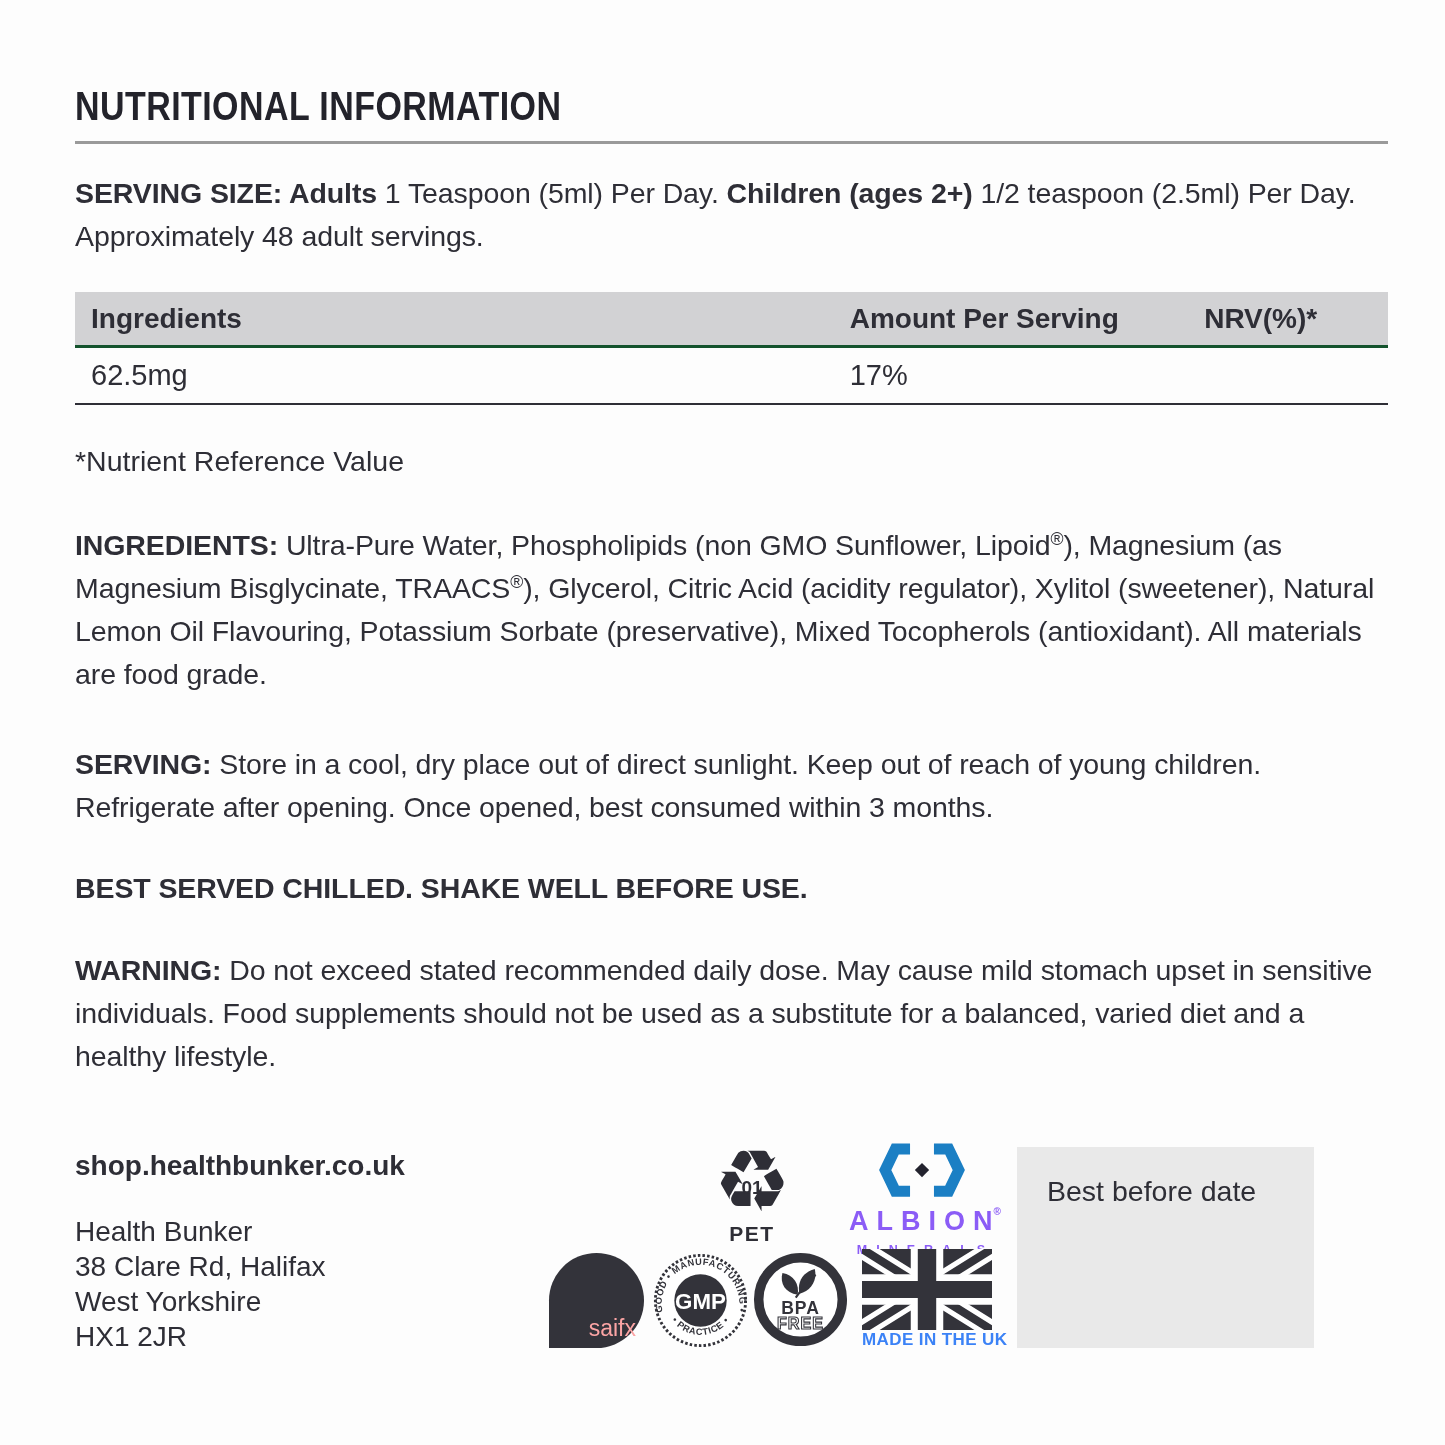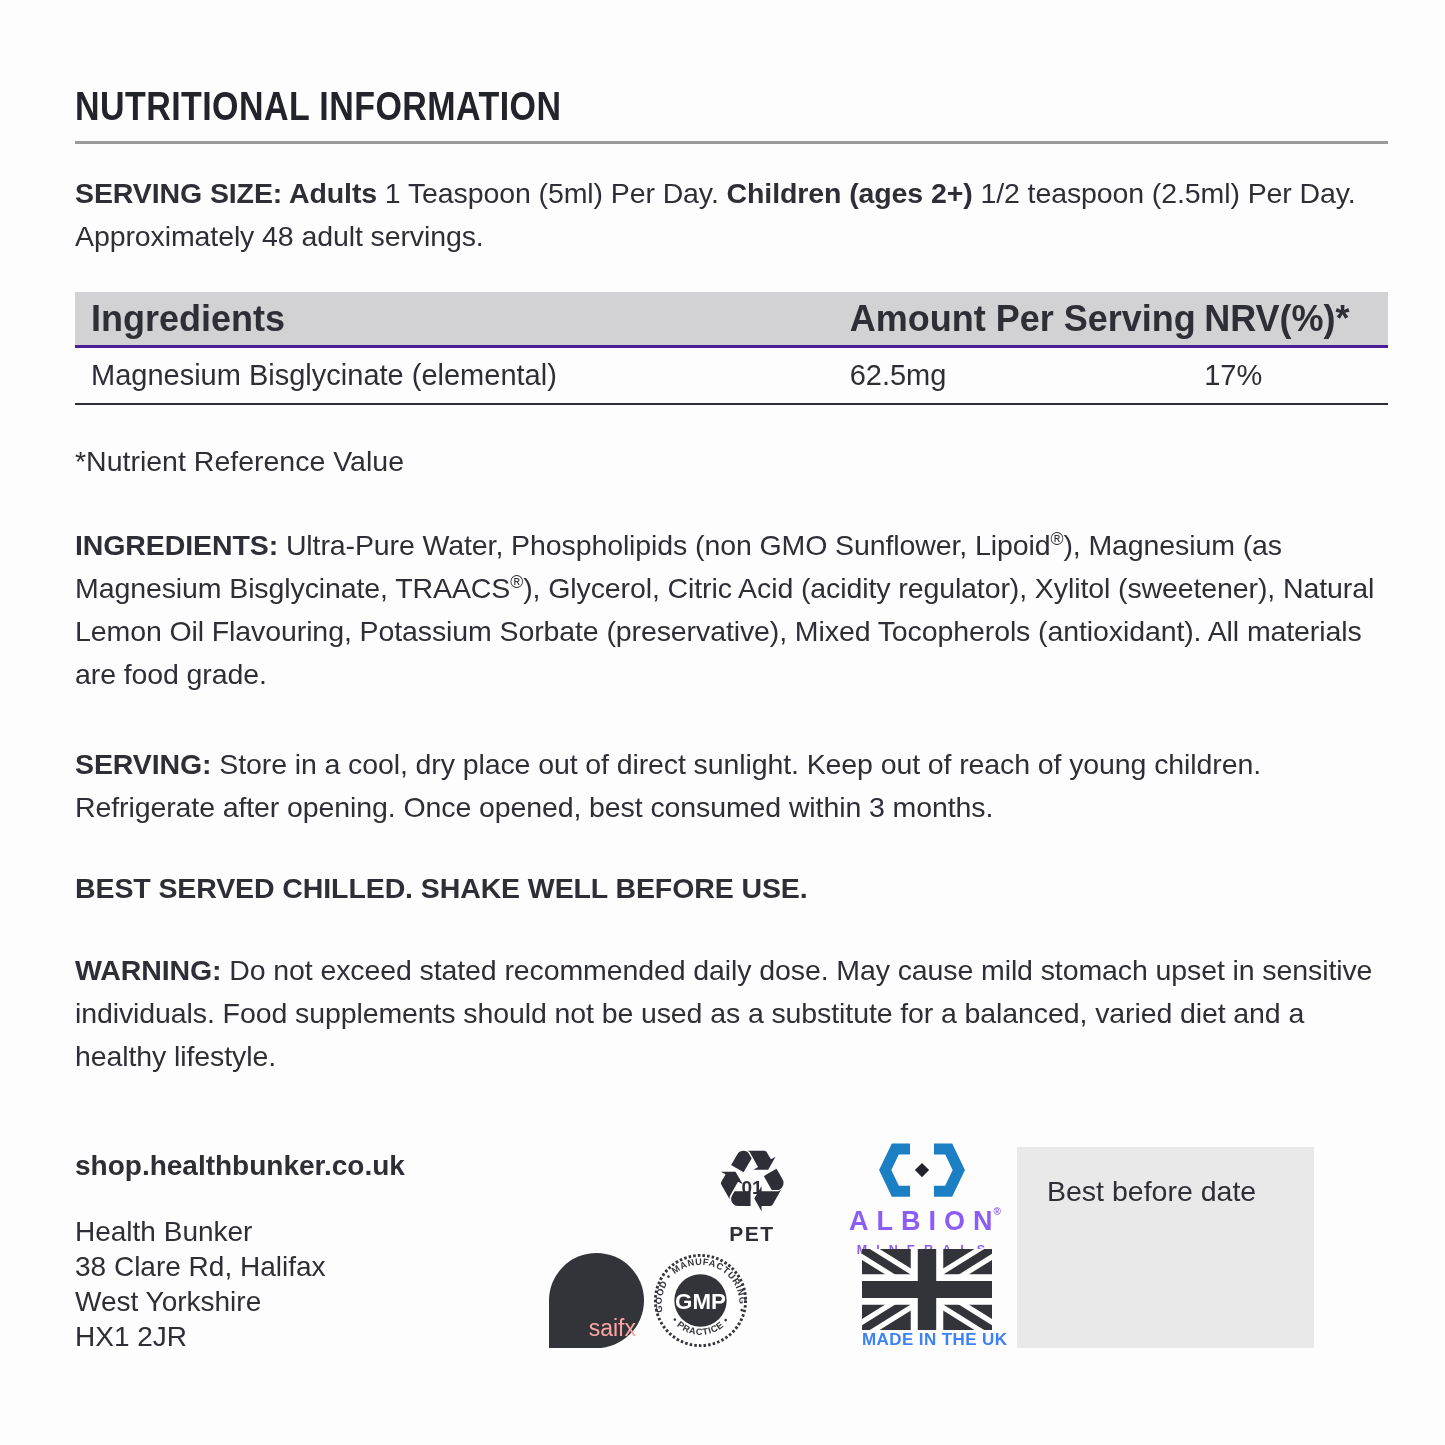--- a/index.html
+++ b/index.html
@@ -17,22 +17,22 @@
 
   .para { font-size:28.5px; line-height:43px; letter-spacing:-0.1px; }
   .b { font-weight:700; }
   sup { font-size:0.62em; line-height:0; vertical-align:super; }
 
   .serving { margin-top:28px; }
 
   .ntable { margin-top:34px; border-bottom:2.5px solid #2e2e36; }
   .thead {
     display:grid; grid-template-columns:59% 27% 14%; background:#d2d2d4;
-    height:53px; align-items:center; font-weight:700; font-size:36px;
-    border-bottom:3px solid #4c1d95;
+    height:53px; align-items:center; font-weight:700; font-size:28px;
+    border-bottom:3px solid #14532d;
   }
   .trow {
     display:grid; grid-template-columns:59% 27% 14%;
     height:55px; align-items:center; font-size:29px;
   }
   .thead > div:first-child, .trow > div:first-child { padding-left:16px; }
 
   .footnote { margin-top:40px; font-size:28.5px; }
   .ingredients { margin-top:46px; }
   .storage { margin-top:47px; }
@@ -87,21 +87,20 @@
       <span class="b">SERVING SIZE: Adults</span><span> 1 Teaspoon (5ml) Per Day. </span><span class="b">Children (ages 2+)</span><span> 1/2 teaspoon (2.5ml) Per Day. Approximately 48 adult servings.</span>
     </div>
 
     <div class="ntable">
       <div class="thead">
         <div>Ingredients</div>
         <div>Amount Per Serving</div>
         <div>NRV(%)*</div>
       </div>
       <div class="trow">
-        <div>Magnesium Bisglycinate (elemental)</div>
         <div>62.5mg</div>
         <div>17%</div>
       </div>
     </div>
 
     <div class="footnote">*Nutrient Reference Value</div>
 
     <div class="para ingredients">
       <span class="b">INGREDIENTS:</span><span> Ultra-Pure Water, Phospholipids (non GMO Sunflower, Lipoid</span><sup>®</sup><span>), Magnesium (as Magnesium Bisglycinate, TRAACS</span><sup>®</sup><span>), Glycerol, Citric Acid (acidity regulator), Xylitol (sweetener), Natural Lemon Oil Flavouring, Potassium Sorbate (preservative), Mixed Tocopherols (antioxidant). All materials are food grade.</span>
     </div>
@@ -161,20 +160,30 @@
       <text font-size="9.5" font-weight="bold" fill="#33333a" letter-spacing="0.7">
         <textPath href="#gmp-arc-top">GOOD • MANUFACTURING •</textPath>
       </text>
       <text font-size="9.5" font-weight="bold" fill="#33333a" letter-spacing="0.7" text-anchor="middle">
         <textPath href="#gmp-arc-bottom" startOffset="50%">• PRACTICE •</textPath>
       </text>
       <text x="50" y="58.5" text-anchor="middle" font-size="23" font-weight="bold" fill="#ffffff">GMP</text>
     </svg>
   </div>
 
+  <div class="bpa">
+    <svg viewBox="0 0 100 100">
+      <circle cx="50" cy="50" r="44" fill="#ffffff" stroke="#33333a" stroke-width="10"></circle>
+      <path d="M47,45 C34,43 28,33 31,22 C43,24 49,34 47,45 Z" fill="#33333a"></path>
+      <path d="M49,44 C46,31 53,21 65,18 C68,30 61,41 49,44 Z" fill="#33333a"></path>
+      <path d="M45,48 C52,38 58,30 66,24" stroke="#33333a" stroke-width="2.2" fill="none"></path>
+      <text x="50" y="65" text-anchor="middle" font-size="18.5" font-weight="bold" fill="#33333a" letter-spacing="1">BPA</text>
+      <text x="50" y="81" text-anchor="middle" font-size="17" font-weight="bold" fill="#ffffff" stroke="#33333a" stroke-width="1.1" letter-spacing="1">FREE</text>
+    </svg>
+  </div>
 
   <div class="ukflag">
     <svg viewBox="0 0 60 40" preserveAspectRatio="none">
       <rect width="60" height="40" fill="#33333a"></rect>
       <path d="M0,0 L60,40 M60,0 L0,40" stroke="#ffffff" stroke-width="9"></path>
       <path d="M0,0 L60,40 M60,0 L0,40" stroke="#33333a" stroke-width="4"></path>
       <path d="M30,0 V40 M0,20 H60" stroke="#ffffff" stroke-width="15"></path>
       <path d="M30,0 V40 M0,20 H60" stroke="#33333a" stroke-width="8.5"></path>
     </svg>
     <div class="cap">MADE IN THE UK</div>

